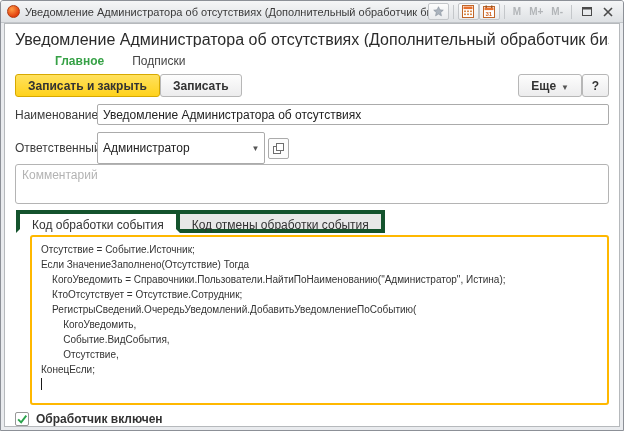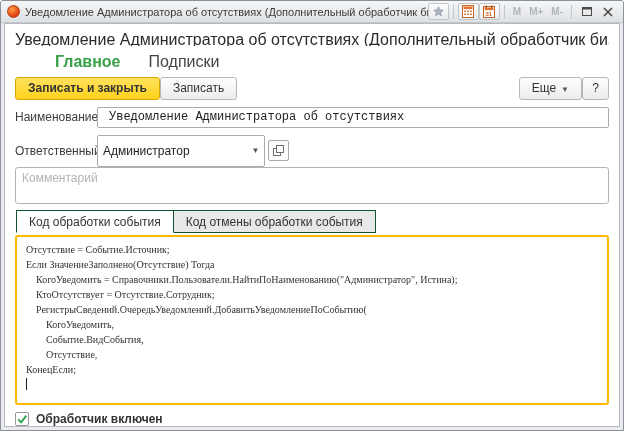--- a/index.html
+++ b/index.html
@@ -22,57 +22,57 @@
             border: 1px solid #c3c6c9; border-radius: 2px; background: linear-gradient(#fdfdfd, #e9ebed); cursor: pointer; }
   .tb-mem { font-size: 10px; font-weight: bold; color: #b2b5b8; padding: 0 4px; flex: none; cursor: default; }
   .win-ctrl { width: 21px; height: 17px; flex: none; display: flex; align-items: center; justify-content: center; cursor: pointer; }
 
   
   .content { flex: 1; margin: 0 3px 3px 3px; background: #fff; border: 1px solid #b6b9bc;
              padding: 6px 10px 0 10px; display: flex; flex-direction: column; overflow: hidden; }
 
   .page-title { font-size: 16px; color: #2b2b2b; white-space: nowrap; overflow: hidden; margin-top: 1px; }
 
-  .nav { display: flex; gap: 28px; margin-top: 7px; font-size: 16px; padding-left: 40px; }
+  .nav { display: flex; gap: 28px; margin-top: 7px; font-size: 12px; padding-left: 40px; }
   .nav-item { color: #444; cursor: pointer; text-decoration: none; }
   .nav-item.active { color: #36a146; font-weight: bold; }
 
   .cmdbar { display: flex; align-items: center; gap: 0; margin-top: 6px; }
   .btn { height: 23px; padding: 0 12px; font-size: 12px; color: #333; font-family: inherit;
-         background: linear-gradient(#fdfdfd, #ececed); border: 1px solid #b7b7b7; border-radius: 3px; cursor: pointer; }
+         background: linear-gradient(#fdfdfd, #ececed); border: 1px solid #b7b7b7; border-radius: 3px; cursor: pointer; font-weight: bold; }
   .btn.primary { background: linear-gradient(#ffe15e, #ffd21c); border-color: #d7a900; font-weight: bold; }
   .btn.help { width: 27px; padding: 0; }
   .spacer { flex: 1; }
   .caret-down { font-size: 8px; margin-left: 5px; color: #555; }
 
   .field-row { display: flex; align-items: center; margin-top: 7px; }
   .field-label { width: 82px; flex: none; font-size: 12px; color: #3c3c3c; }
   .text-input { height: 21px; border: 1px solid #ababab; border-radius: 2px; font-size: 12px;
-                font-family: Liberation Mono, monospace; padding: 0 11px; color: #222; outline: none; }
+                font-family: Liberation Sans, sans-serif; padding: 0 5px; color: #222; outline: none; }
   .grow { flex: 1; }
   .combo { width: 168px; height: 32px; border: 1px solid #ababab; border-radius: 2px;
            display: flex; align-items: center; background: #fff; cursor: pointer; }
   .combo-value { flex: 1; font-size: 12px; padding: 0 5px; color: #222; white-space: nowrap; overflow: hidden; }
   .combo-arrow { width: 17px; flex: none; font-size: 8px; color: #555; text-align: center; cursor: pointer; }
   .open-btn { width: 21px; height: 21px; margin-left: 3px; flex: none; border: 1px solid #ababab;
               border-radius: 2px; background: #fcfcfc; display: flex; align-items: center; justify-content: center; cursor: pointer; }
 
   .comment { margin-top: 0; width: 100%; height: 43px; border: 1px solid #b4b4b4; border-radius: 3px;
              resize: none; font-family: inherit; font-size: 12px; padding: 3px 6px; color: #222; outline: none; }
   .comment::placeholder { color: #b3b3b3; }
 
   .tabs { display: flex; margin-top: 6px; padding-left: 1px; }
   .tab { height: 23px; line-height: 22px; padding: 0 12px; font-size: 12px; color: #333;
-         background: #e8e8e8; border: 1px solid #14532d; cursor: pointer; }
+         background: #e8e8e8; border: 4px solid #14532d; cursor: pointer; }
   .tab + .tab { border-left: none; }
   .tab.active { background: #fff; border-bottom-color: #fff; }
 
   .code-editor { margin-top: 2px; height: 170px; flex: none; border: 2px solid #ffb800; border-radius: 3px;
                  background: #fff; padding: 5px 9px; overflow: hidden; cursor: text;
-                 font-family: Liberation Serif, serif; font-size: 10px; line-height: 15px; color: #333; }
+                 font-family: Liberation Sans, sans-serif; font-size: 10px; line-height: 15px; color: #333; margin-left: 15px; }
   .code-line { white-space: pre; height: 15px; }
   .caret-bar { display: inline-block; width: 1px; height: 12px; background: #1a1a1a; vertical-align: text-bottom; }
 
   .footer-row { display: flex; align-items: center; margin-top: 7px; }
   .checkbox { width: 14px; height: 14px; flex: none; border: 1px solid #979797; border-radius: 2px;
               background: #fff; display: flex; align-items: center; justify-content: center; cursor: pointer; }
   .footer-label { margin-left: 7px; font-size: 12px; font-weight: bold; color: #333; cursor: pointer; }
 </style>
 </head>
 <body>

